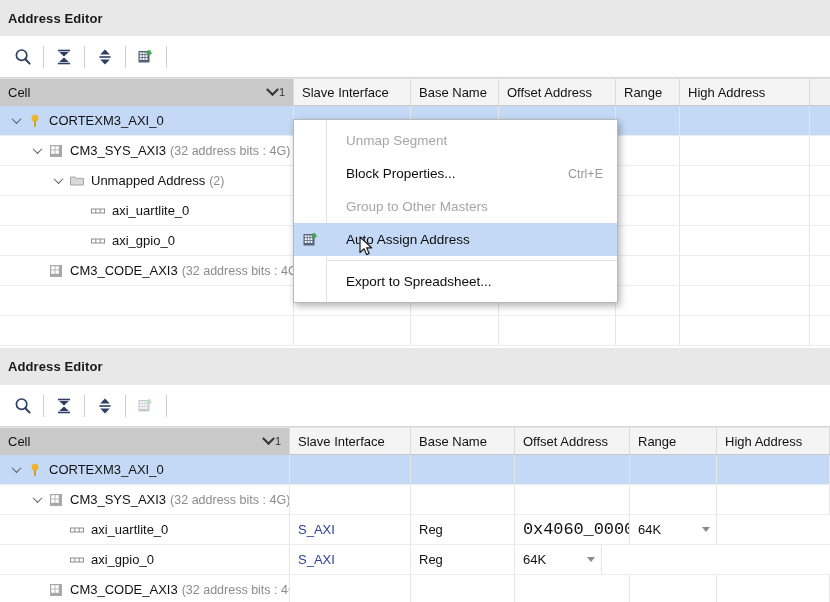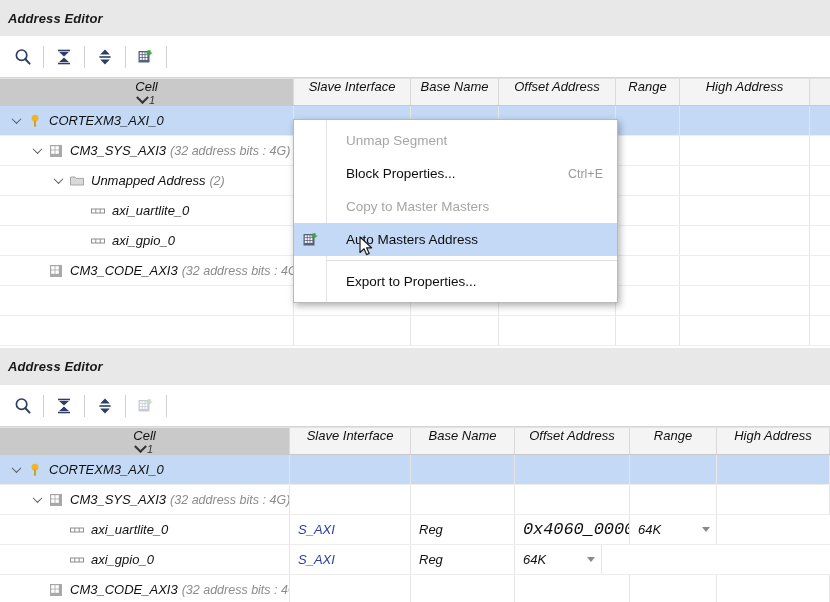--- a/index.html
+++ b/index.html
@@ -7,21 +7,21 @@
     margin: 0; padding: 0;
     width: 830px; height: 602px;
     overflow: hidden;
     background: #ffffff;
     font-family: "Liberation Sans", sans-serif;
     -webkit-font-smoothing: antialiased;
   }
   .app { position: relative; width: 830px; height: 602px; background:#ffffff; }
 
   
-  .panel { position: absolute; left:0; width: 830px; background:#ffffff;font-style:italic; }
+  .panel { position: absolute; left:0; width: 830px; background:#ffffff; }
   #panel-top    { top: 0;   height: 348px; }
   #panel-bottom { top: 348px; height: 254px; }
 
   .panel-title {
     height: 36px;
     background: #e8e8e8;
     display: flex; align-items: center;
     padding-left: 8px;
     font-size: 13px;
     font-weight: bold;
@@ -55,21 +55,20 @@
     border-top: 1px solid #e2e2e2;
   }
   .th {
     display:flex; align-items:center;
     font-size: 13px; color:#111;
     padding: 0 8px;
     border-right: 1px solid #dadada;
     background: #f4f4f4;
     white-space: nowrap;
     overflow: hidden;
-    flex-direction: column;
   }
   .th.sorted {
     background: #c9c9c9;
     justify-content: space-between;
   }
   .sort-ind { display:flex; align-items:center; gap:2px; font-size:11px; color:#333; }
   .chev {
     display:inline-block;
     width:9px; height:9px;
     border-right:2px solid #333; border-bottom:2px solid #333;
@@ -675,21 +674,21 @@
     <div class="ctx-gutter"></div>
     <div id="ctx-items">
         <div class="ctx-item disabled">
           <span>Unmap Segment</span>
         </div>
         <div class="ctx-item">
           <span>Block Properties...</span>
           <span class="ctx-accel">Ctrl+E</span>
         </div>
         <div class="ctx-item disabled">
-          <span>Copy to Master Masters</span>
+          <span>Group to Other Masters</span>
         </div>
         <div class="ctx-item hl">
           <span class="ci-ico">
             <span style="display: inline-flex; align-items: center; justify-content: center;">
               <svg width="18" height="18" viewBox="0 0 18 18">
              <rect x="1.5" y="3" width="11" height="11.5" fill="#55627a"></rect>
              <g fill="#ffffff">
                <rect x="2.8" y="4.3" width="2" height="2"></rect>
                   <rect x="5.6" y="4.3" width="2" height="2"></rect>
                   <rect x="8.4" y="4.3" width="2" height="2"></rect>
@@ -697,25 +696,25 @@
                   <rect x="5.6" y="7.1" width="2" height="2"></rect>
                   <rect x="8.4" y="7.1" width="2" height="2"></rect>
                <rect x="2.8" y="9.9" width="2" height="2"></rect>
                   <rect x="5.6" y="9.9" width="2" height="2"></rect>
                   <rect x="8.4" y="9.9" width="2" height="2"></rect>
              </g>
              <path d="M10.6 2.2 h3.1 v2.2 h2.0 l-3.6 3.4 -3.5 -3.4 h2.0 z" fill="#3fa34d"></path>
            </svg>
             </span>
           </span>
-          <span>Auto Masters Address</span>
+          <span>Auto Assign Address</span>
         </div>
         <div class="ctx-sep"></div>
         <div class="ctx-item">
-          <span>Export to Properties...</span>
+          <span>Export to Spreadsheet...</span>
         </div>
       </div>
   </div>
 
   <div class="cursor">
     <svg width="16" height="22" viewBox="0 0 16 22">
       <path d="M1 1 L1 16.5 L5 12.8 L7.6 18.6 L10.2 17.4 L7.6 11.8 L12.6 11.8 Z" fill="#ffffff" stroke="#1b1b1b" stroke-width="1.2" stroke-linejoin="round"></path>
     </svg>
   </div>
 </div>

